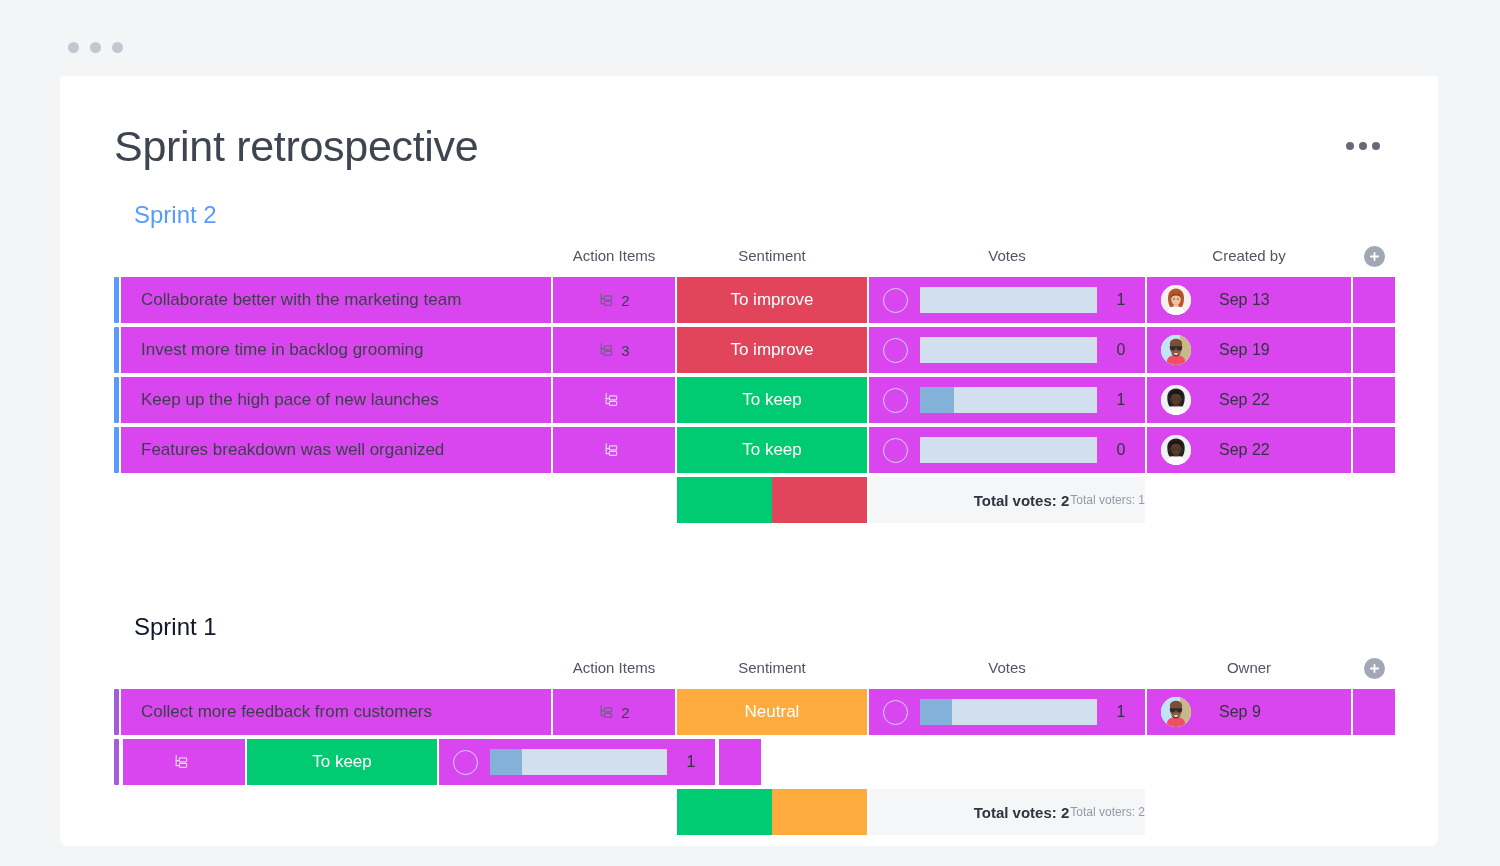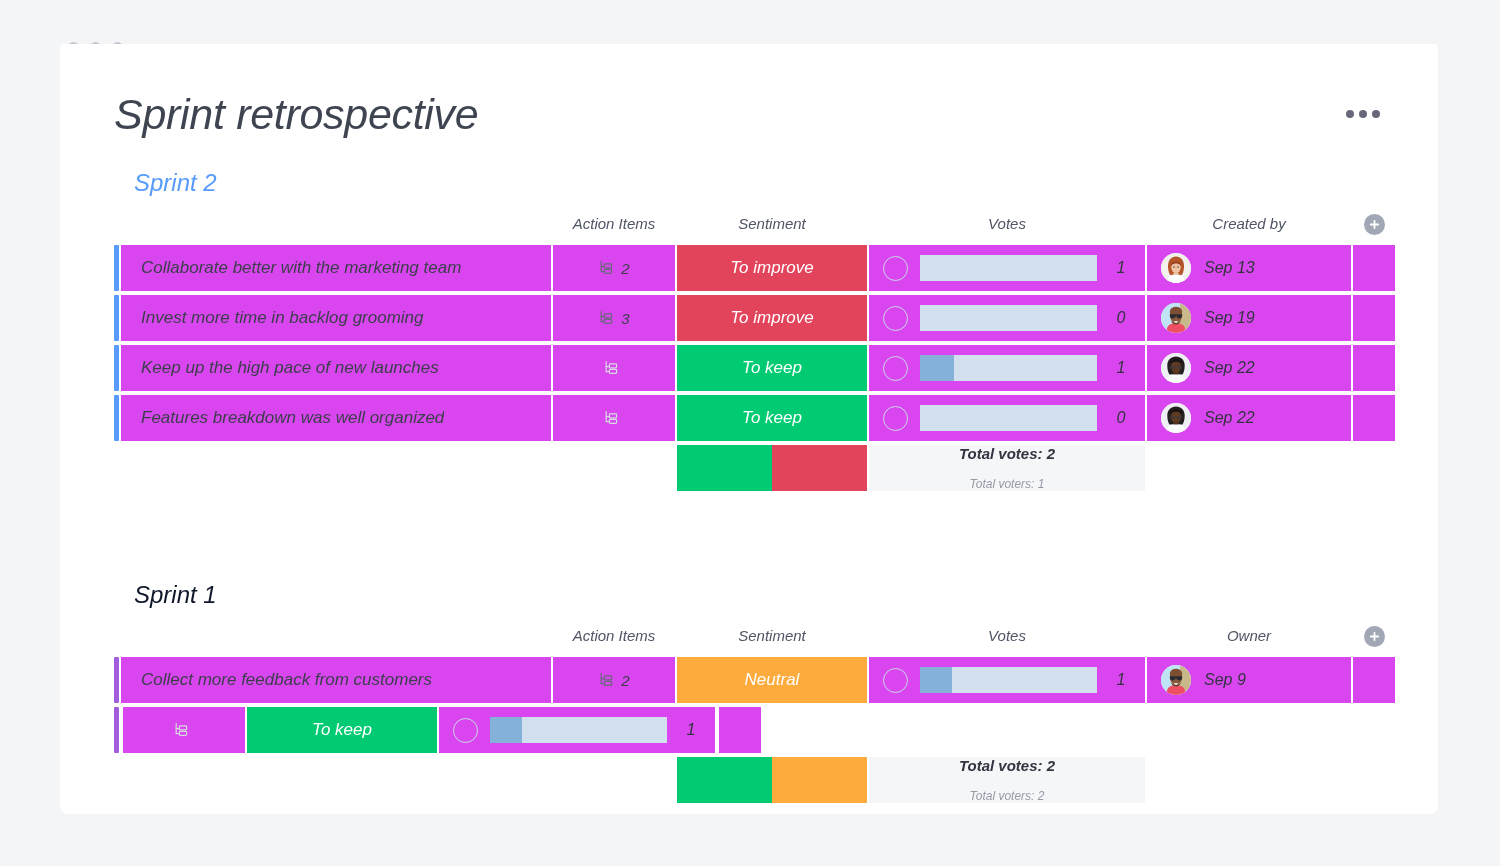--- a/index.html
+++ b/index.html
@@ -17,26 +17,25 @@
     display: flex; gap: 11px;
   }
   .window-dots .dot {
     width: 11px; height: 11px; border-radius: 50%;
     background: #c5c7d0;
   }
 
   
   .card {
     position: absolute;
-    left: 60px; top: 44px;
+    left: 60px; top: 76px;
     width: 1378px; height: 770px;
     background: #ffffff;
     border-radius: 4px 4px 8px 8px;
     overflow: hidden;
-    font-style: italic;
   }
 
   .card-inner { padding: 48px 54px 0 54px; }
 
   
   .title-row {
     display: flex; align-items: flex-start;
     justify-content: space-between;
   }
   .page-title {
@@ -153,37 +152,37 @@
   .vote-bar .fill {
     position: absolute; left: 0; top: 0; bottom: 0;
     background: #84b1d8;
   }
   .vote-count {
     width: 24px; flex: none; text-align: center;
     font-size: 16px; color: #32343f;
   }
 
   
-  .owner-cell { padding-left: 14px; gap: 13px; }
+  .owner-cell { padding-left: 14px; gap: 28px; }
   .avatar {
     width: 30px; height: 30px; border-radius: 50%;
     flex: none; overflow: hidden; position: relative;
     background: #e9ecf2;
   }
   .avatar svg { display: block; }
   .owner-date { font-size: 16px; color: #32343f; }
 
   
   .summary-row { height: 46px; margin-top: 3px; }
   .sum-bar { display: flex; width: 100%; height: 100%; }
   .sum-seg { height: 100%; }
   .sum-votes {
     background: #f5f6f8;
-    display: flex; flex-direction: column;
-    align-items: center; justify-content: space-between;
+    display: flex; flex-direction: row;
+    align-items: center; justify-content: flex-end;
     gap: 1px;
   }
   .sum-total { font-size: 15px; font-weight: 700; color: #32343f; }
   .sum-voters { font-size: 12px; color: #9699a6; }
 </style>
 </head>
 <body>
 
 <div class="window-dots">
   <span class="dot"></span>

